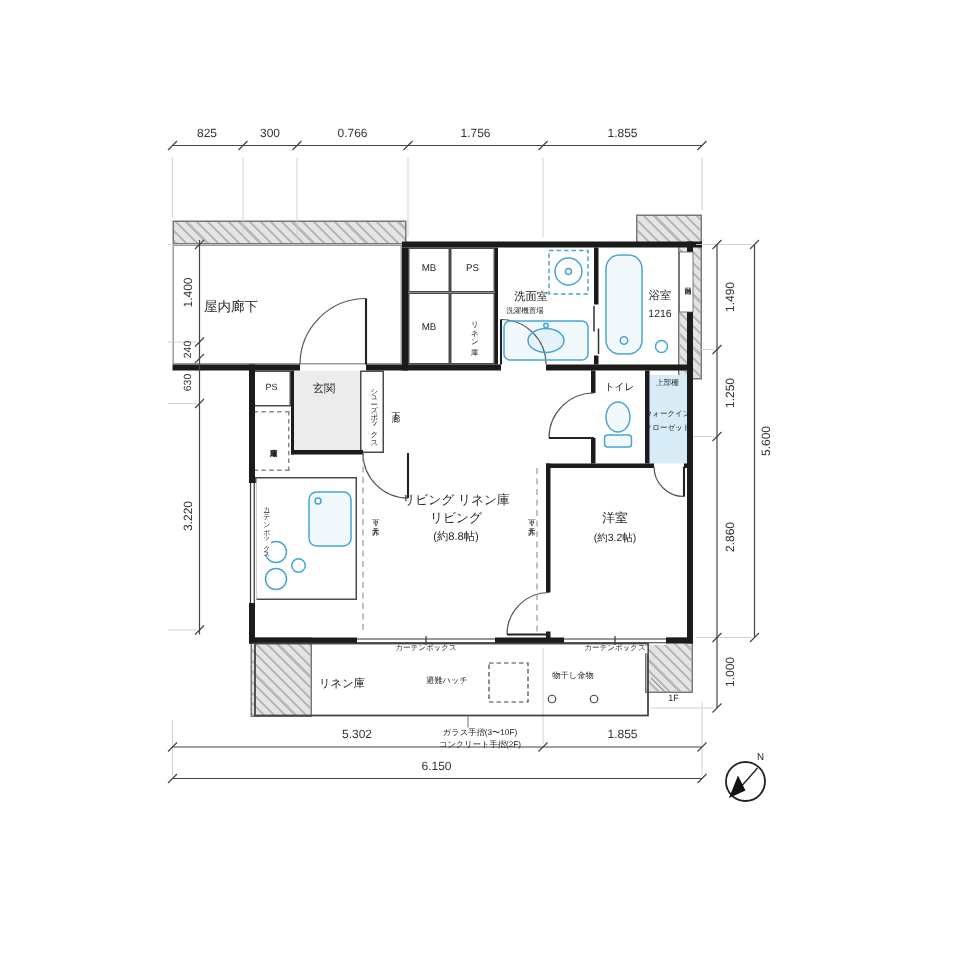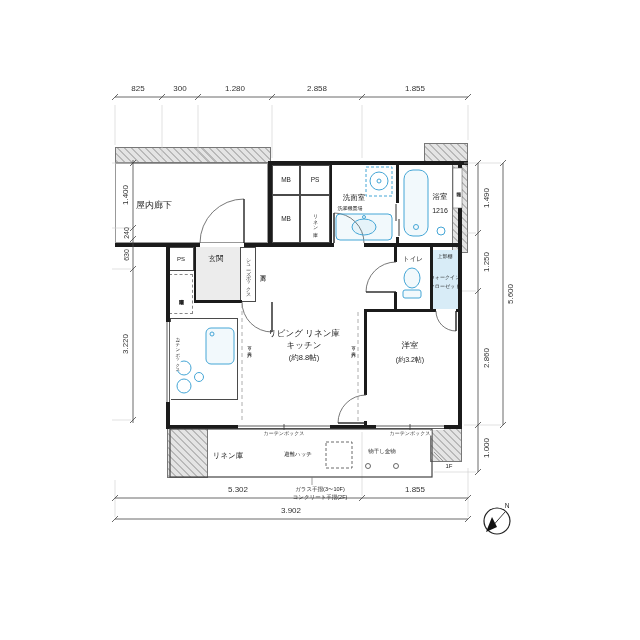--- a/index.html
+++ b/index.html
@@ -171,56 +171,56 @@
     </g>
     <g>
       <circle cx="497" cy="521" r="13" fill="#ffffff" stroke="#222" stroke-width="1.2"></circle>
       <line x1="490" y1="529" x2="505" y2="512" stroke="#222" stroke-width="0.9"></line>
       <polygon points="486,532 497,527 492,517" fill="#111"></polygon>
     </g>
   </svg>
 
   <div class="lbl fs8 dim" style="left:138px;top:89px">825</div>
   <div class="lbl fs8 dim" style="left:180px;top:89px">300</div>
-  <div class="lbl fs8 dim" style="left:235px;top:89px">1.280</div>
-  <div class="lbl fs8 dim" style="left:317px;top:89px">2.858</div>
+  <div class="lbl fs8 dim" style="left:235px;top:89px">0.766</div>
+  <div class="lbl fs8 dim" style="left:317px;top:89px">1.756</div>
   <div class="lbl fs8 dim" style="left:415px;top:89px">1.855</div>
   <div class="lbl fs8 dim rot" style="left:126px;top:195px">1.400</div>
   <div class="lbl fs7 dim rot" style="left:126px;top:233px">240</div>
   <div class="lbl fs7 dim rot" style="left:126px;top:255px">630</div>
   <div class="lbl fs8 dim rot" style="left:126px;top:344px">3.220</div>
   <div class="lbl fs8 dim rot" style="left:487px;top:198px">1.490</div>
   <div class="lbl fs8 dim rot" style="left:487px;top:262px">1.250</div>
   <div class="lbl fs8 dim rot" style="left:487px;top:358px">2.860</div>
   <div class="lbl fs8 dim rot" style="left:487px;top:448px">1.000</div>
   <div class="lbl fs8 dim rot" style="left:511px;top:294px">5.600</div>
   <div class="lbl fs8 dim" style="left:238px;top:490px">5.302</div>
   <div class="lbl fs8 dim" style="left:415px;top:490px">1.855</div>
-  <div class="lbl fs8 dim" style="left:291px;top:511px">3.902</div>
+  <div class="lbl fs8 dim" style="left:291px;top:511px">6.150</div>
 
   <div class="lbl fs9" style="left:154px;top:205px">屋内廊下</div>
   <div class="lbl fs65" style="left:286px;top:180px">MB</div>
   <div class="lbl fs65" style="left:315px;top:180px">PS</div>
   <div class="lbl fs65" style="left:286px;top:219px">MB</div>
   <div class="lbl fs5 v" style="left:315px;top:219px">リネン庫</div>
   <div class="lbl fs75" style="left:354px;top:198px">洗面室</div>
   <div class="lbl fs5" style="left:350px;top:208px">洗濯機置場</div>
   <div class="lbl fs75" style="left:440px;top:197px">浴室</div>
   <div class="lbl fs7" style="left:440px;top:210px">1216</div>
   <div class="lbl fs75" style="left:216px;top:259px">玄関</div>
   <div class="lbl fs6" style="left:181px;top:259px">PS</div>
   <div class="lbl fs5 v" style="left:248px;top:275px">シューズボックス</div>
   <div class="lbl fs6 v" style="left:263px;top:270px">廊下</div>
   <div class="lbl fs65" style="left:413px;top:259px">トイレ</div>
   <div class="lbl fs5" style="left:445px;top:256px">上部棚</div>
   <div class="lbl fs5" style="left:445px;top:277px">ウォークイン</div>
   <div class="lbl fs5" style="left:445px;top:286px">クローゼット</div>
   <div class="lbl fs5 v" style="left:181px;top:295px">冷蔵庫置場</div>
   <div class="lbl fs85" style="left:304px;top:333px">リビング リネン庫</div>
-  <div class="lbl fs85" style="left:304px;top:345px">キッチン</div>
+  <div class="lbl fs85" style="left:304px;top:345px">リビング</div>
   <div class="lbl fs75" style="left:304px;top:358px">(約8.8帖)</div>
   <div class="lbl fs85" style="left:410px;top:345px">洋室</div>
   <div class="lbl fs7" style="left:410px;top:359px">(約3.2帖)</div>
   <div class="lbl fs75" style="left:228px;top:456px">リネン庫</div>
 
   <div class="lbl fs45 v bg" style="left:177px;top:352px">カーテンボックス</div>
   <div class="lbl fs5 bg" style="left:284px;top:433px">カーテンボックス</div>
   <div class="lbl fs5 bg" style="left:410px;top:433px">カーテンボックス</div>
   <div class="lbl fs55" style="left:298px;top:455px">避難ハッチ</div>
   <div class="lbl fs55" style="left:382px;top:452px">物干し金物</div>

